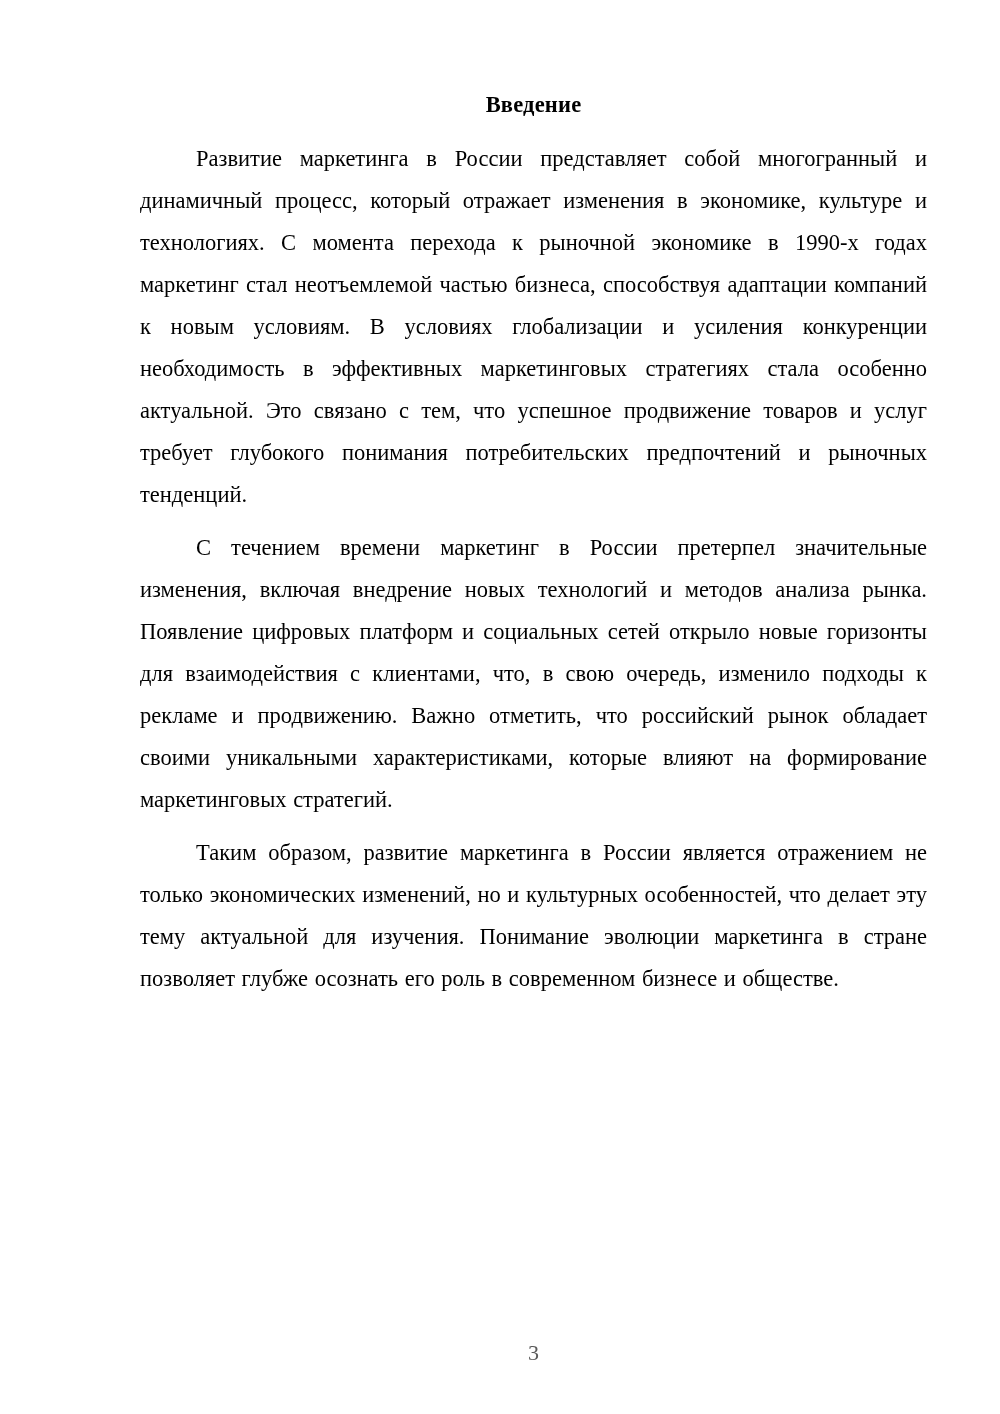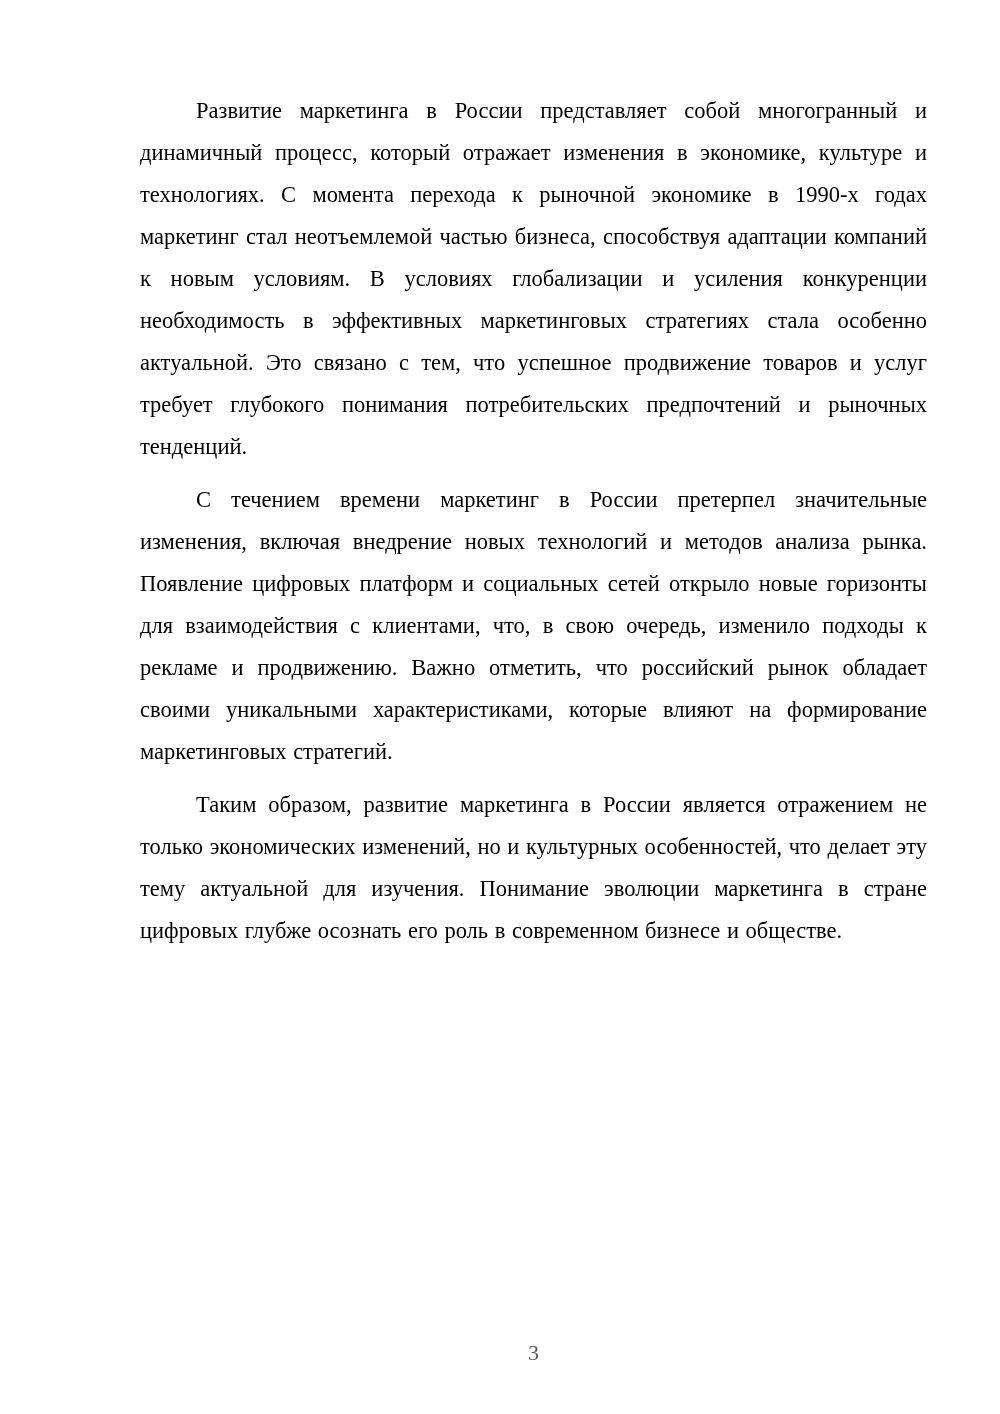--- a/index.html
+++ b/index.html
@@ -42,23 +42,24 @@
   }
   .page-number {
     font-size: 22px;
     color: #5a5a5a;
   }
 </style>
 </head>
 <body>
 
 <div class="page">
+  <h1 class="doc-title">Введение</h1>
 
   <p class="doc-paragraph">Развитие маркетинга в России представляет собой многогранный и динамичный процесс, который отражает изменения в экономике, культуре и технологиях. С момента перехода к рыночной экономике в 1990-х годах маркетинг стал неотъемлемой частью бизнеса, способствуя адаптации компаний к новым условиям. В условиях глобализации и усиления конкуренции необходимость в эффективных маркетинговых стратегиях стала особенно актуальной. Это связано с тем, что успешное продвижение товаров и услуг требует глубокого понимания потребительских предпочтений и рыночных тенденций.</p>
 
   <p class="doc-paragraph">С течением времени маркетинг в России претерпел значительные изменения, включая внедрение новых технологий и методов анализа рынка. Появление цифровых платформ и социальных сетей открыло новые горизонты для взаимодействия с клиентами, что, в свою очередь, изменило подходы к рекламе и продвижению. Важно отметить, что российский рынок обладает своими уникальными характеристиками, которые влияют на формирование маркетинговых стратегий.</p>
 
-  <p class="doc-paragraph">Таким образом, развитие маркетинга в России является отражением не только экономических изменений, но и культурных особенностей, что делает эту тему актуальной для изучения. Понимание эволюции маркетинга в стране цифровых глубже осознать его роль в современном бизнесе и обществе.</p>
+  <p class="doc-paragraph">Таким образом, развитие маркетинга в России является отражением не только экономических изменений, но и культурных особенностей, что делает эту тему актуальной для изучения. Понимание эволюции маркетинга в стране позволяет глубже осознать его роль в современном бизнесе и обществе.</p>
 
   <div class="page-footer">
     <span class="page-number">3</span>
   </div>
 </div>
 
 </body></html>

